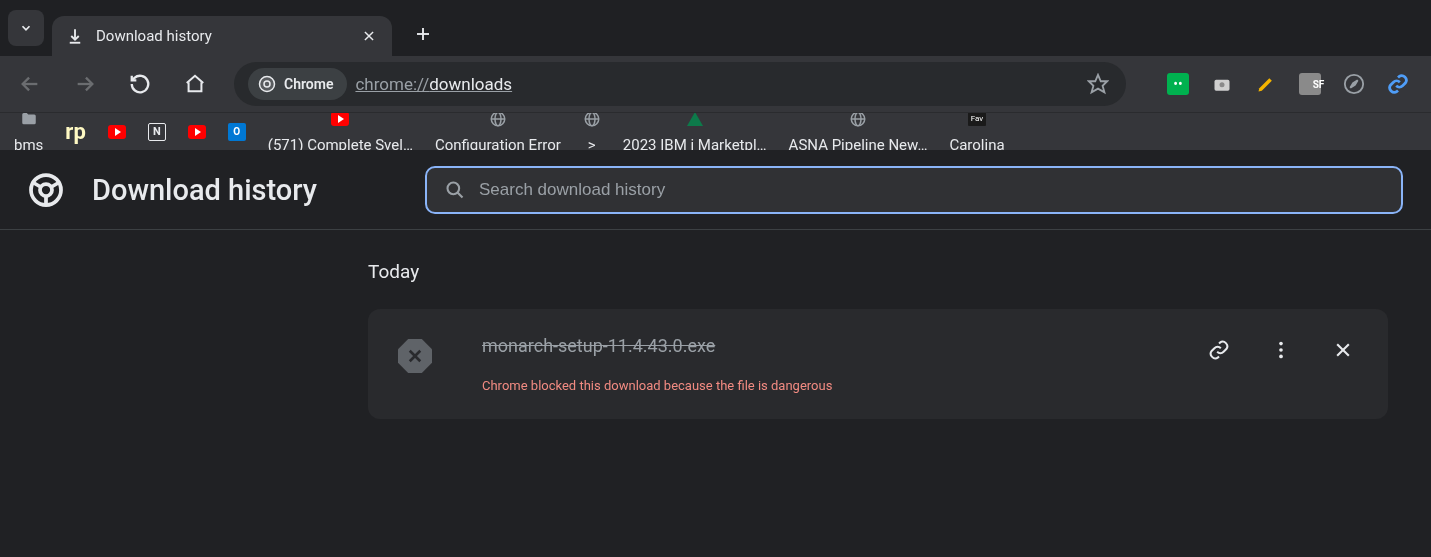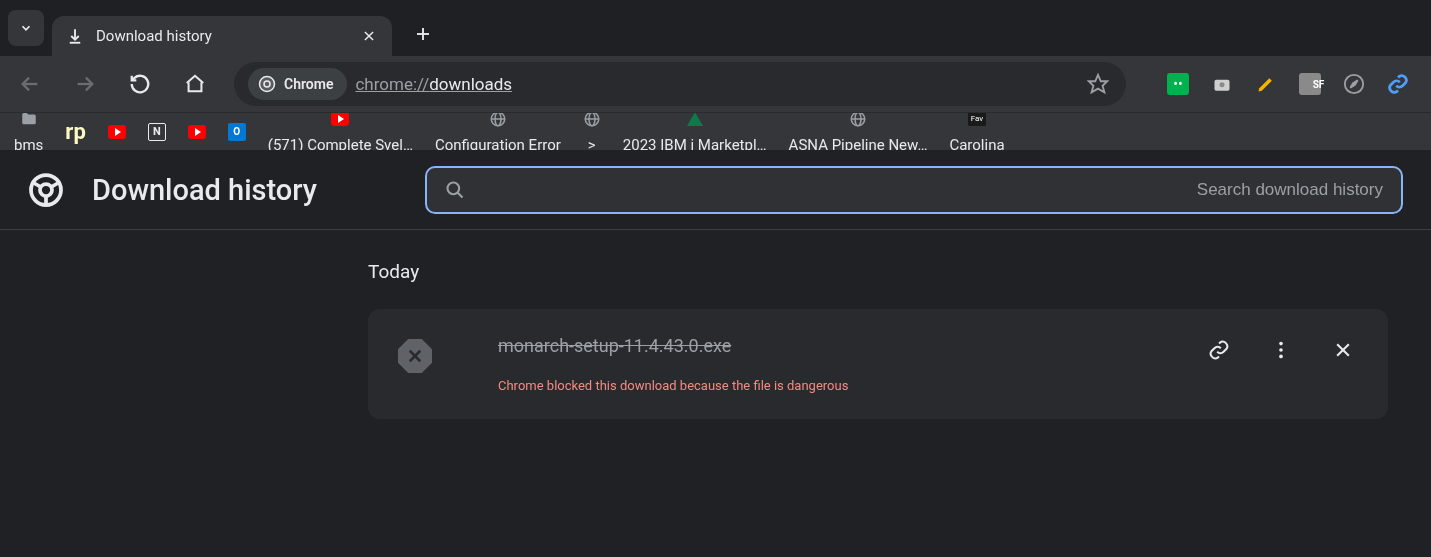--- a/index.html
+++ b/index.html
@@ -152,35 +152,34 @@
     gap: 14px;
     margin-left: 80px;
   }
   .search-box input {
     flex:1;
     background: transparent;
     border: none;
     outline: none;
     color: #e8eaed;
     font-size: 17px;
-    text-align: right;
   }
   .search-box input::placeholder { color: #9aa0a6; }
 
   .content-body { padding: 30px 0 0 368px; }
   .date-header { font-size: 19px; color: #e8eaed; margin-bottom: 26px; }
 
   .download-card {
     width: 1020px;
     background: #292a2d;
     border-radius: 12px;
     padding: 26px 30px;
     display:flex;
     align-items:flex-start;
-    gap: 66px;
+    gap: 50px;
   }
   .blocked-badge {
     width: 34px; height: 34px;
     background: #5f6368;
     position: relative;
     display:flex; align-items:center; justify-content:center;
     margin-top: 4px;
     clip-path: polygon(30% 0%, 70% 0%, 100% 30%, 100% 70%, 70% 100%, 30% 100%, 0% 70%, 0% 30%);
   }
   .dl-main { flex:1; }

